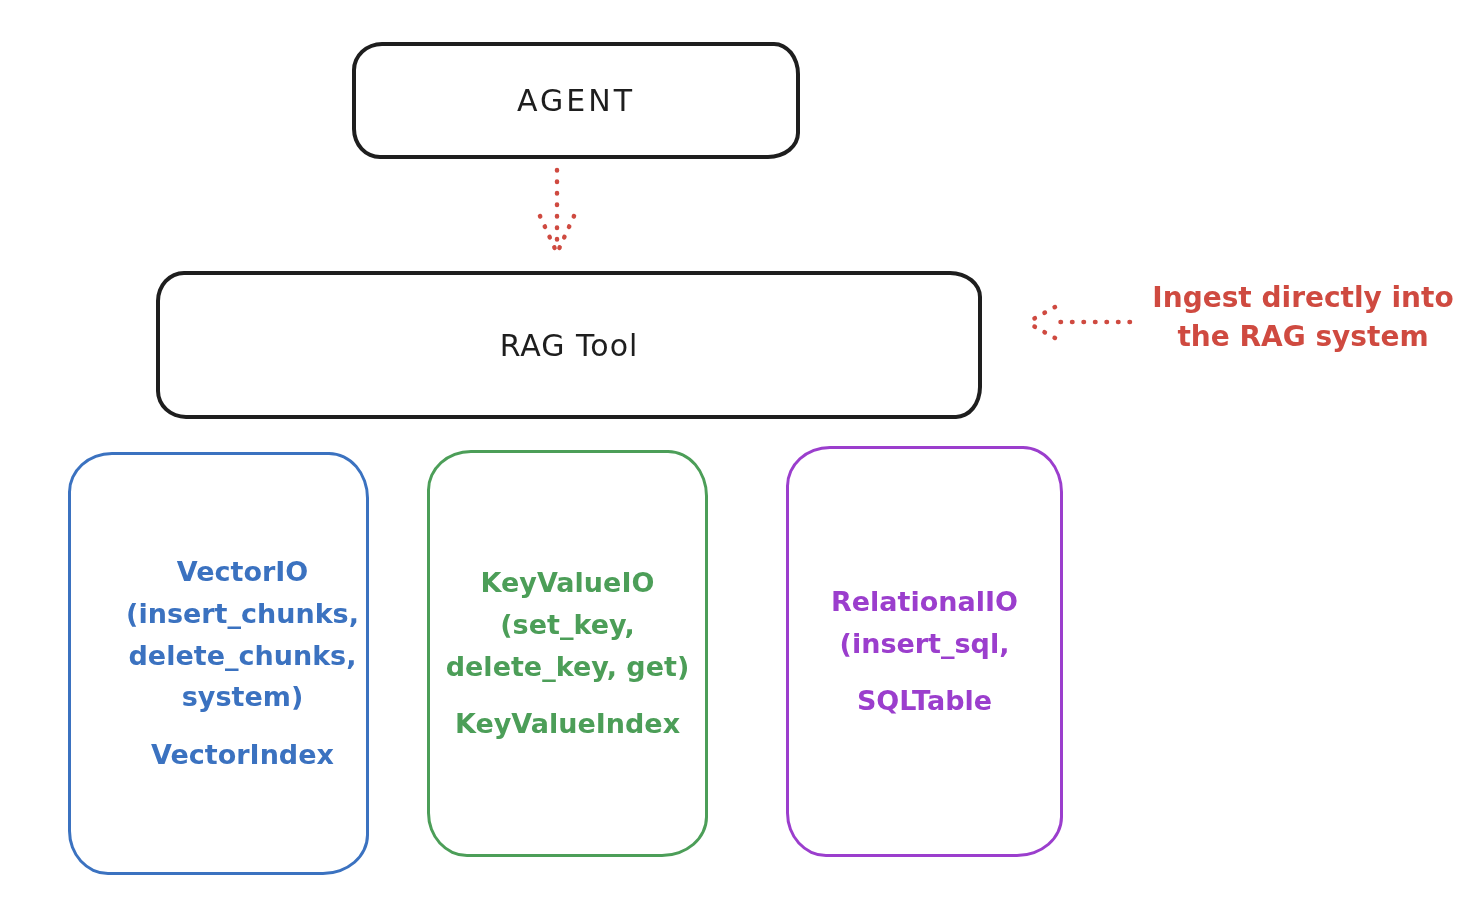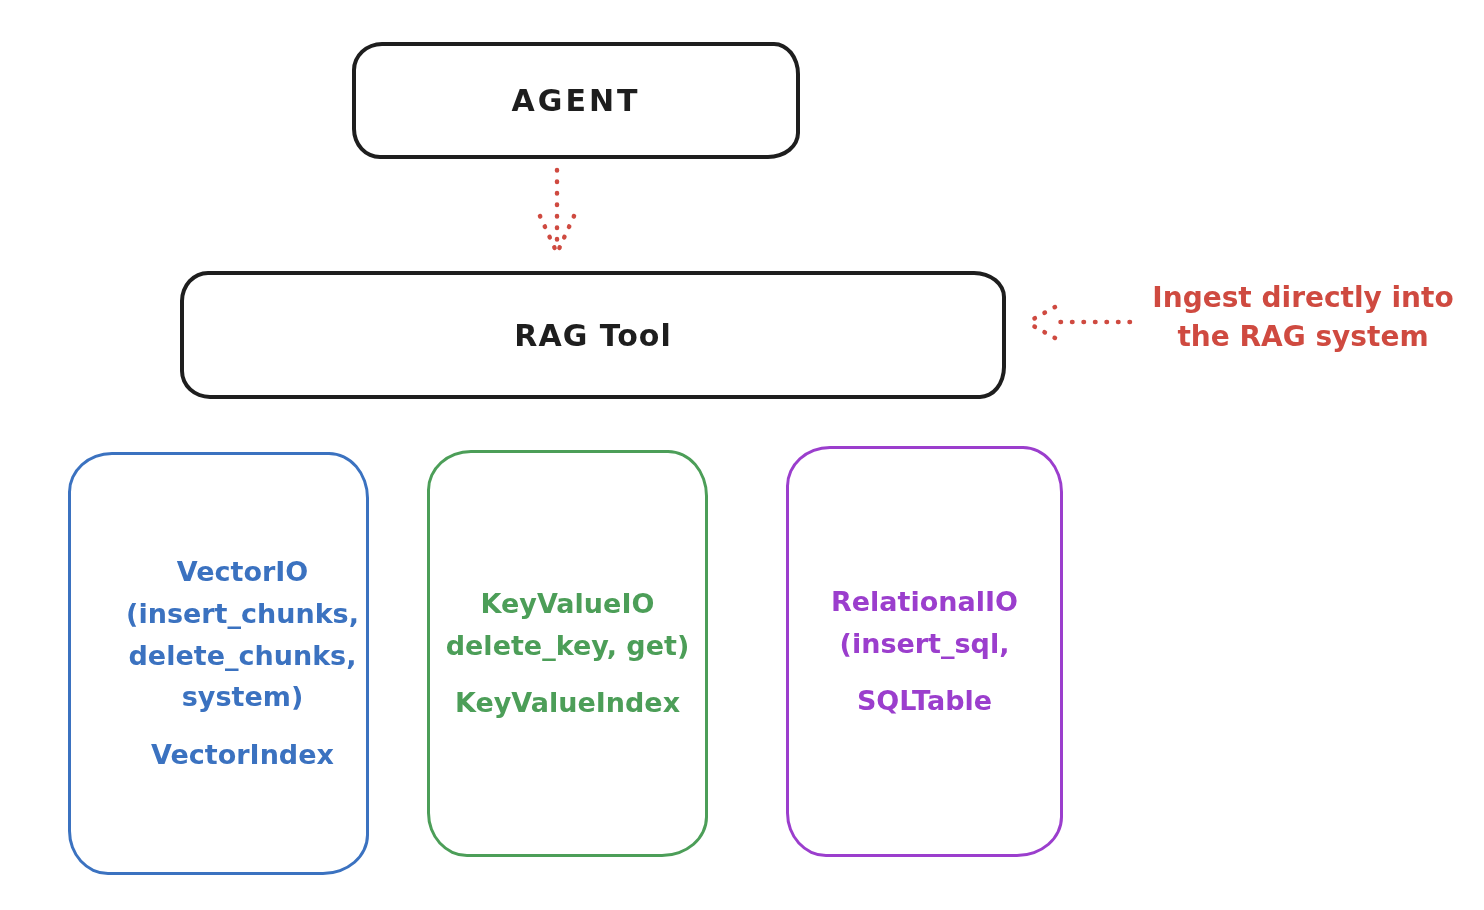--- a/index.html
+++ b/index.html
@@ -30,26 +30,25 @@
     border: 4px solid var(--ink, #1e1e1e);
     background: #ffffff;
     display: flex; align-items: center; justify-content: center;
     color: var(--ink, #1e1e1e);
   }
   .node.agent {
     left: 352px; top: 42px; width: 448px; height: 117px;
     border-radius: 30px 26px 32px 28px / 28px 32px 26px 30px;
   }
   .node.rag {
-    left: 156px; top: 271px; width: 826px; height: 128px;
+    left: 156px; top: 271px; width: 826px; height: 148px;
     border-radius: 28px 32px 26px 30px / 30px 26px 32px 28px;
-    margin-left: 24px;
   }
   .node-label {
-    font-size: 30px; font-weight: bold;
+    font-size: 30px; font-weight: normal;
     letter-spacing: 3px;
   }
   .node.rag .node-label { letter-spacing: 1px; }
   .annotation {
     position: absolute;
     left: 1138px; top: 279px; width: 330px;
     text-align: center;
     color: var(--accent-red, #cf4a40);
     font-size: 28px; font-weight: bold;
     line-height: 1.38;
@@ -107,20 +106,21 @@
       <div>(insert_chunks,</div>
       <div>delete_chunks,</div>
       <div>system)</div>
     </div>
     <div class="index-label">VectorIndex</div>
   </div>
 
   <div class="store keyvalue" style="border-color: rgb(76, 158, 88); color: rgb(76, 158, 88);">
     <div>
       <div>KeyValueIO</div>
+      <div>(set_key,</div>
       <div>delete_key, get)</div>
     </div>
     <div class="index-label">KeyValueIndex</div>
   </div>
 
   <div class="store relational" style="border-color: rgb(155, 62, 205); color: rgb(155, 62, 205); text-align: center;">
     <div>
       <div>RelationalIO</div>
       <div>(insert_sql,</div>
     </div>

